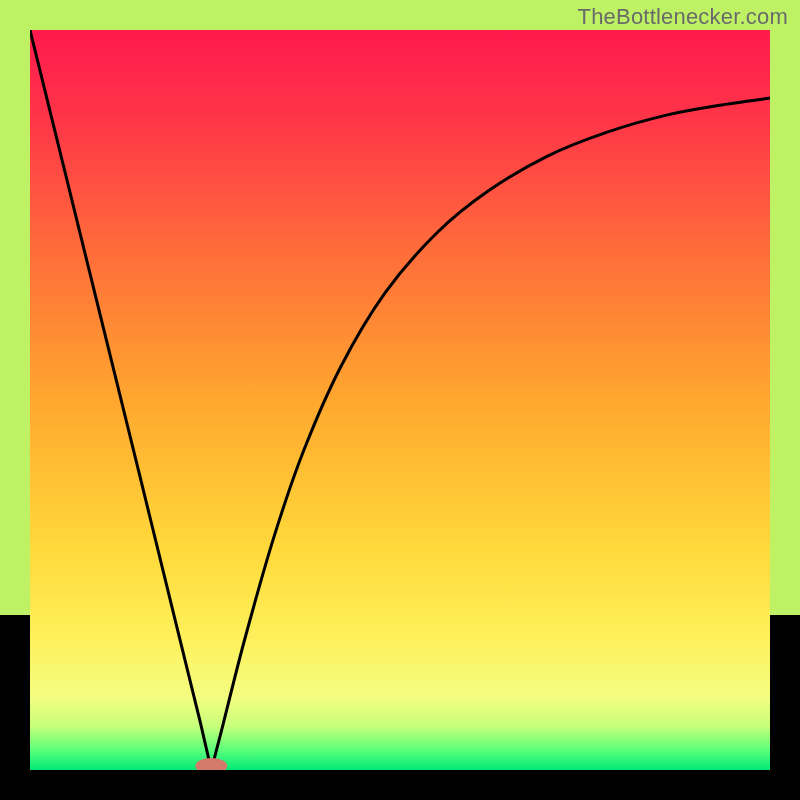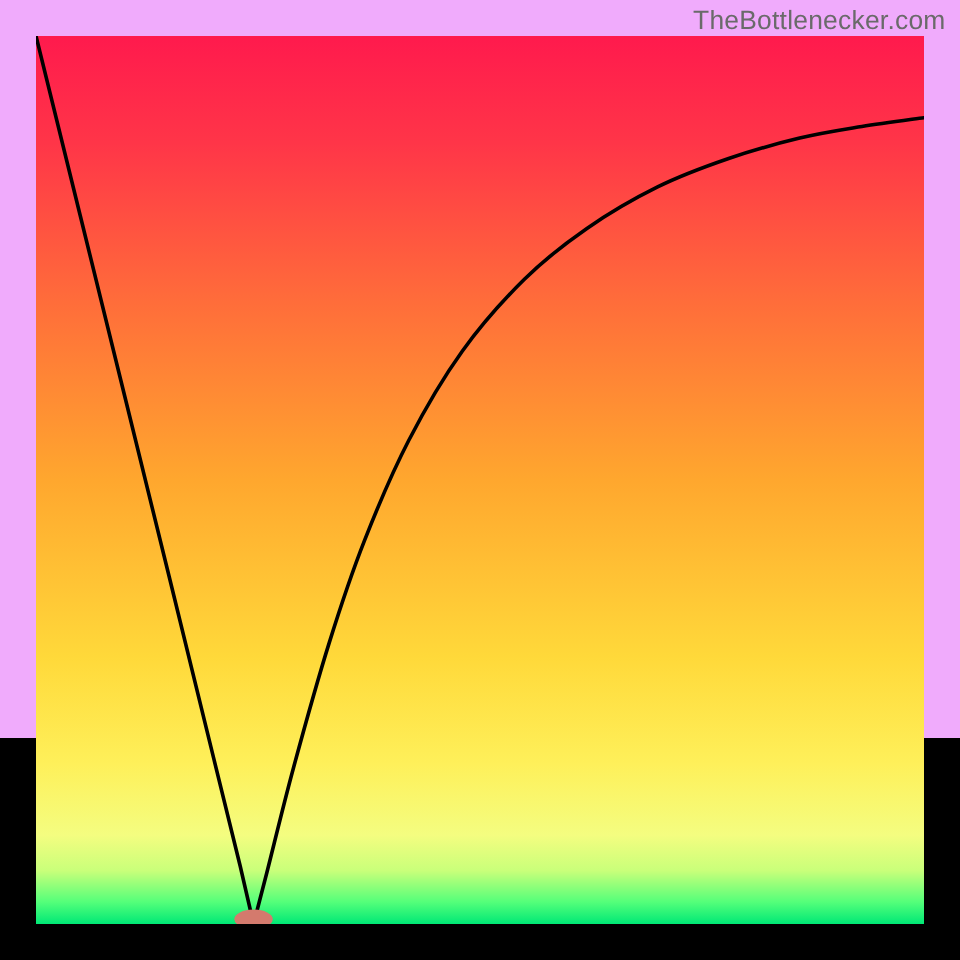--- a/index.html
+++ b/index.html
@@ -8,21 +8,21 @@
     width: 800px;
     height: 800px;
     background: #000;
     overflow: hidden;
     font-family: Arial, Helvetica, sans-serif;
   }
   .stage {
     position: relative;
     width: 800px;
     height: 615px;
-    background: #f0abfc;
+    background: #bef264;
   }
   .plot {
     position: absolute;
     left: 30px;
     top: 30px;
     width: 740px;
     height: 740px;
   }
   .watermark {
     position: absolute;

